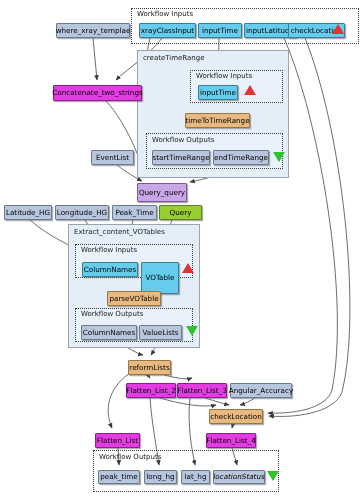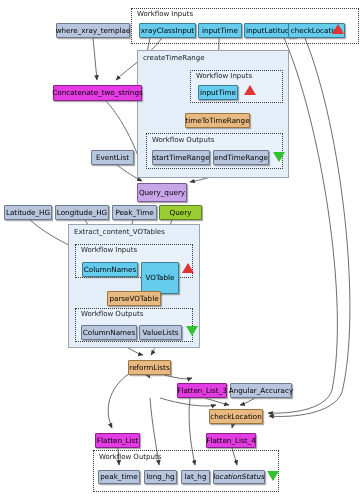--- a/index.html
+++ b/index.html
@@ -160,20 +160,21 @@
   <div class="node n-blue" style="left:112px;top:205px;width:45px;height:15px;">Peak_Time</div>
   <div class="node n-green" style="left:159px;top:205px;width:43px;height:15px;">Query</div>
 
   <div class="node n-cyan" style="left:82px;top:262px;width:56px;height:15px;">ColumnNames</div>
   <div class="node n-cyan" style="left:141px;top:262px;width:38px;height:32px;">VOTable</div>
   <div class="node n-tan" style="left:107px;top:291px;width:54px;height:15px;text-align:center;">parseVOTable</div>
   <div class="node n-blue" style="left:81px;top:325px;width:56px;height:15px;">ColumnNames</div>
   <div class="node n-blue" style="left:139px;top:325px;width:43px;height:15px;">ValueLists</div>
 
   <div class="node n-tan" style="left:128px;top:360px;width:43px;height:15px;">reformLists</div>
+  <div class="node n-magenta" style="left:126px;top:383px;width:50px;height:15px;">Flatten_List_2</div>
   <div class="node n-magenta" style="left:177px;top:383px;width:50px;height:15px;">Flatten_List_3</div>
   <div class="node n-blue" style="left:230px;top:383px;width:62px;height:15px;">Angular_Accuracy</div>
   <div class="node n-tan" style="left:209px;top:409px;width:54px;height:15px;">checkLocation</div>
   <div class="node n-magenta" style="left:95px;top:433px;width:45px;height:15px;">Flatten_List</div>
   <div class="node n-magenta" style="left:206px;top:433px;width:50px;height:15px;">Flatten_List_4</div>
 
   <div class="node n-blue" style="left:98px;top:470px;width:42px;height:14px;">peak_time</div>
   <div class="node n-blue" style="left:144px;top:470px;width:33px;height:14px;">long_hg</div>
   <div class="node n-blue" style="left:181px;top:470px;width:29px;height:14px;">lat_hg</div>
   <div class="node n-blue" style="left:213px;top:470px;width:52px;height:14px;font-style:italic;">locationStatus</div>

